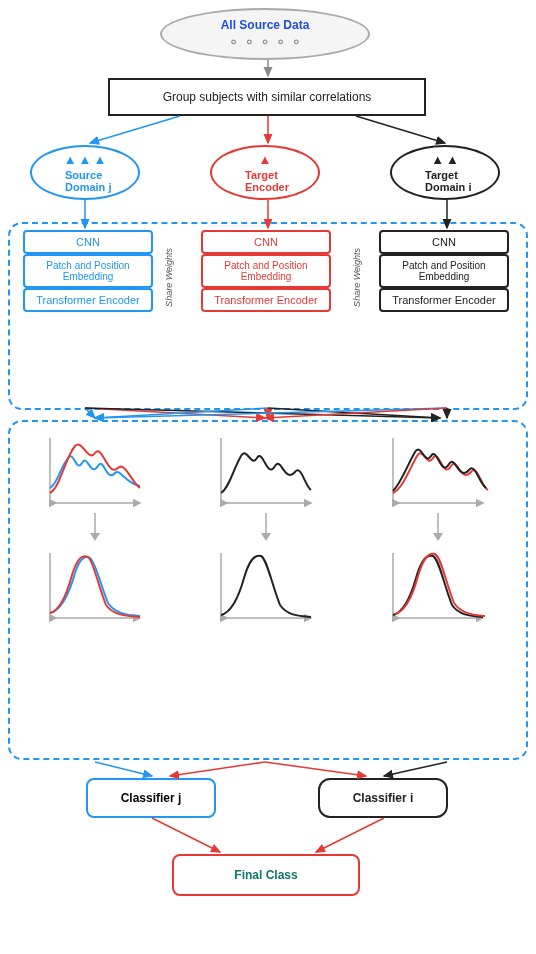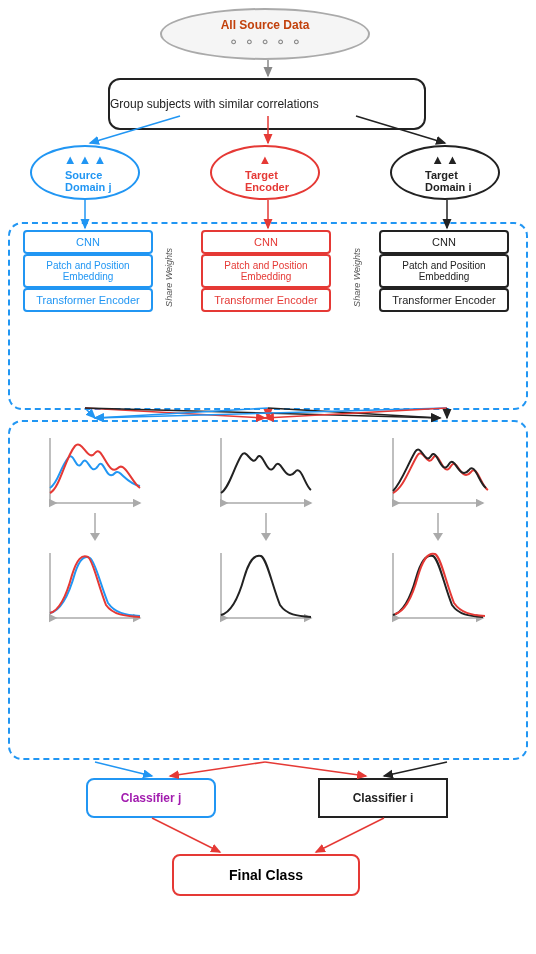--- a/index.html
+++ b/index.html
@@ -27,45 +27,45 @@
       border: 2px solid #aaa;
       border-radius: 50%;
       background: #f5f5f5;
       display: flex;
       align-items: center;
       justify-content: center;
       flex-direction: column;
     }
     .all-source-label {
       font-size: 12px;
-      color: #c2410c;
+      color: #1d4ed8;
       font-weight: bold;
     }
     .people-icons {
       display: flex;
       gap: 4px;
       margin-top: 2px;
     }
     .person-icon {
       font-size: 14px;
       color: #888;
     }
 
     
     .group-box {
       position: absolute;
       top: 78px;
       left: 108px;
       width: 318px;
-      height: 52px;
+      height: 38px;
       border: 2px solid #222;
-      border-radius: 12px;
-      display: flex;
-      align-items: center;
-      justify-content: flex-start;
+      border-radius: 0;
+      display: flex;
+      align-items: center;
+      justify-content: center;
       background: #fff;
     }
     .group-label {
       font-size: 12px;
       color: #222;
       font-weight: normal;
       text-align: center;
     }
 
     
@@ -224,44 +224,44 @@
       justify-content: center;
       background: #fff;
     }
     .classifier-i-box {
       position: absolute;
       top: 778px;
       left: 318px;
       width: 130px;
       height: 40px;
       border: 2px solid #222;
-      border-radius: 0;
+      border-radius: 12px;
       display: flex;
       align-items: center;
       justify-content: center;
       background: #fff;
     }
-    .classifier-j-label { color: #a21caf; font-size: 12px; font-weight: bold; }
+    .classifier-j-label { color: #000000; font-size: 12px; font-weight: bold; }
     .classifier-i-label { color: #222; font-size: 12px; font-weight: bold; }
 
     
     .final-class-box {
       position: absolute;
       top: 854px;
       left: 172px;
       width: 188px;
       height: 42px;
       border: 2.5px solid #e53935;
       border-radius: 8px;
       display: flex;
       align-items: center;
       justify-content: center;
       background: #fff;
     }
-    .final-class-label { color: #000000; font-size: 14px; font-weight: bold; }
+    .final-class-label { color: #0f766e; font-size: 12px; font-weight: bold; }
 
     
     .arrow-svg {
       position: absolute;
       top: 0; left: 0;
       width: 536px;
       height: 954px;
       pointer-events: none;
     }
 

